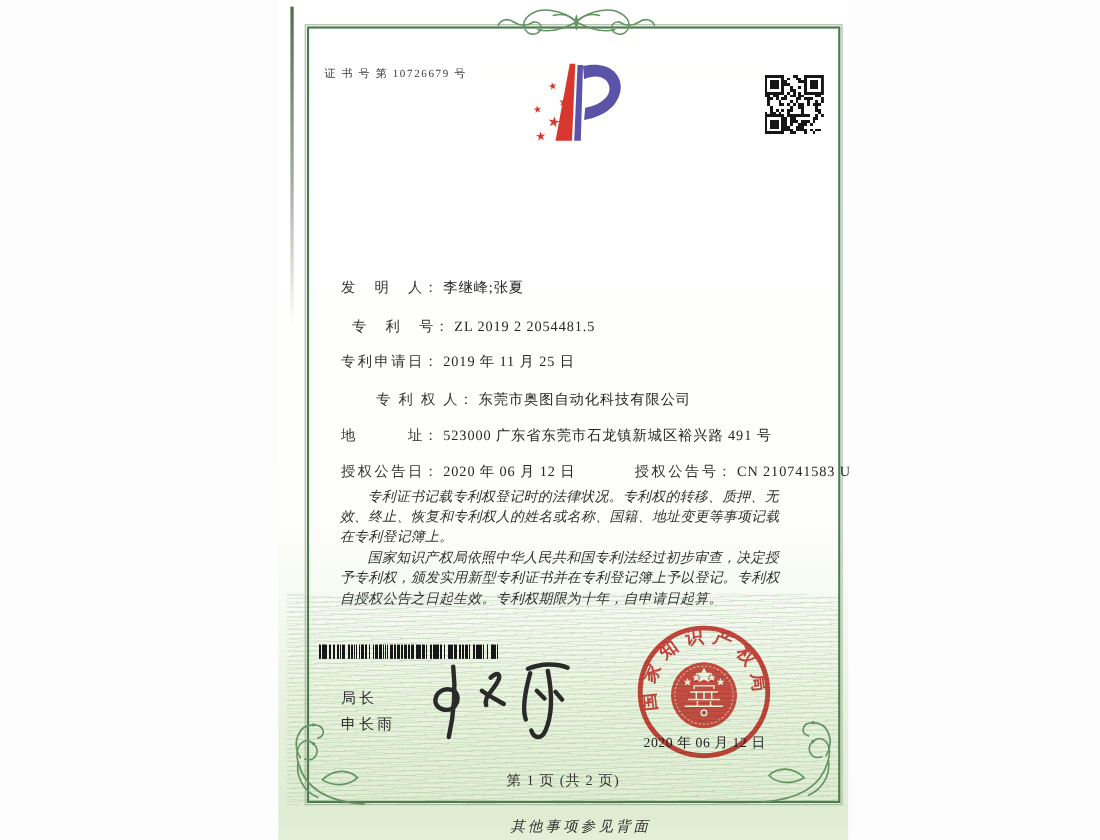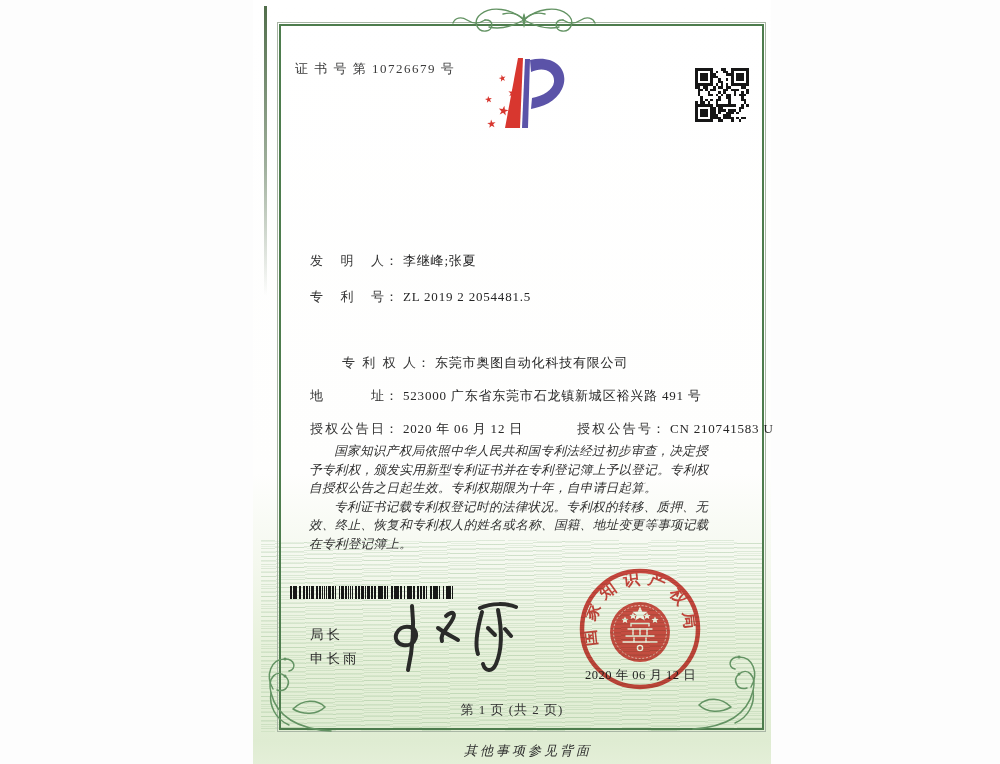--- a/index.html
+++ b/index.html
@@ -8,21 +8,21 @@
   .page{position:absolute;left:253px;top:0;width:518px;height:764px;
         background:linear-gradient(180deg,#ffffff 0%,#fefefd 62%,#f4f8ee 74%,#e7f1db 85%,#dfecd2 97%,#e4efd8 100%);}
   .guilloche{position:absolute;left:8px;right:8px;top:540px;height:192px;pointer-events:none;
         background:
           repeating-linear-gradient(178deg, rgba(118,168,112,.20) 0 1px, rgba(0,0,0,0) 1px 4px),
           repeating-linear-gradient(2deg,  rgba(118,168,112,.13) 0 1px, rgba(0,0,0,0) 1px 5px);}
   .spine{position:absolute;left:11px;top:6px;width:2.5px;height:290px;
         background:linear-gradient(180deg,#516e4b 0%,rgba(81,110,75,.55) 55%,rgba(81,110,75,0) 100%);}
   .frame{position:absolute;left:24px;top:22px;width:487px;height:708px;border:1px solid #a9b6a5;}
   .frame::after{content:"";position:absolute;inset:1px;border:2px solid #4d7c4d;}
-  .cert-no{position:absolute;left:42px;top:60px;font-size:13px;letter-spacing:1.5px;color:#3a3a3a;}
+  .cert-no{position:absolute;left:42px;top:60px;font-size:10px;letter-spacing:1.5px;color:#3a3a3a;}
   .title{position:absolute;left:0;right:0;top:146px;text-align:center;font-size:29px;
          letter-spacing:9px;padding-left:9px;color:#1f1f1f;font-weight:500;}
   .row{position:absolute;left:57px;right:20px;font-size:13px;white-space:nowrap;}
   .lbl{display:inline-block;width:74px;text-align:justify;text-align-last:justify;color:#333;vertical-align:baseline;}
   .colon{margin-left:1px;}
   .val{margin-left:5px;letter-spacing:.8px;color:#262626;}
   .pair2{position:absolute;left:267px;top:0;}
   .paras{position:absolute;left:56px;top:442px;width:404px;}
   .paras p{margin:0;font-size:12.6px;line-height:18.6px;text-indent:2em;font-style:italic;
            letter-spacing:.3px;color:#303030;}
@@ -105,39 +105,42 @@
     </svg>
 
     <svg id="qr" class="qr-svg" width="54" height="54" viewBox="0 0 21 21">
         <path d="M10,0h1v1h-1zM11,0h1v1h-1zM8,1h1v1h-1zM11,1h1v1h-1zM12,1h1v1h-1zM7,2h1v1h-1zM12,2h1v1h-1zM13,2h1v1h-1zM7,3h1v1h-1zM8,3h1v1h-1zM9,4h1v1h-1zM12,4h1v1h-1zM9,5h1v1h-1zM10,5h1v1h-1zM8,6h1v1h-1zM10,6h1v1h-1zM12,6h1v1h-1zM0,7h1v1h-1zM1,7h1v1h-1zM3,7h1v1h-1zM4,7h1v1h-1zM7,7h1v1h-1zM9,7h1v1h-1zM10,7h1v1h-1zM12,7h1v1h-1zM13,7h1v1h-1zM18,7h1v1h-1zM19,7h1v1h-1zM1,8h1v1h-1zM2,8h1v1h-1zM4,8h1v1h-1zM6,8h1v1h-1zM7,8h1v1h-1zM11,8h1v1h-1zM12,8h1v1h-1zM14,8h1v1h-1zM15,8h1v1h-1zM16,8h1v1h-1zM20,8h1v1h-1zM1,9h1v1h-1zM5,9h1v1h-1zM9,9h1v1h-1zM11,9h1v1h-1zM15,9h1v1h-1zM18,9h1v1h-1zM20,9h1v1h-1zM1,10h1v1h-1zM5,10h1v1h-1zM6,10h1v1h-1zM8,10h1v1h-1zM10,10h1v1h-1zM12,10h1v1h-1zM13,10h1v1h-1zM15,10h1v1h-1zM17,10h1v1h-1zM18,10h1v1h-1zM19,10h1v1h-1zM2,11h1v1h-1zM9,11h1v1h-1zM12,11h1v1h-1zM13,11h1v1h-1zM18,11h1v1h-1zM2,12h1v1h-1zM4,12h1v1h-1zM6,12h1v1h-1zM8,12h1v1h-1zM9,12h1v1h-1zM13,12h1v1h-1zM18,12h1v1h-1zM19,12h1v1h-1zM0,13h1v1h-1zM2,13h1v1h-1zM3,13h1v1h-1zM5,13h1v1h-1zM8,13h1v1h-1zM13,13h1v1h-1zM19,13h1v1h-1zM8,14h1v1h-1zM9,14h1v1h-1zM10,14h1v1h-1zM11,14h1v1h-1zM12,14h1v1h-1zM13,14h1v1h-1zM14,14h1v1h-1zM15,14h1v1h-1zM18,14h1v1h-1zM20,14h1v1h-1zM7,15h1v1h-1zM9,15h1v1h-1zM10,15h1v1h-1zM17,15h1v1h-1zM18,15h1v1h-1zM7,16h1v1h-1zM9,16h1v1h-1zM10,16h1v1h-1zM11,16h1v1h-1zM13,16h1v1h-1zM14,16h1v1h-1zM15,16h1v1h-1zM17,16h1v1h-1zM7,17h1v1h-1zM9,17h1v1h-1zM12,17h1v1h-1zM13,17h1v1h-1zM14,17h1v1h-1zM16,17h1v1h-1zM7,18h1v1h-1zM8,18h1v1h-1zM11,18h1v1h-1zM12,18h1v1h-1zM13,18h1v1h-1zM7,19h1v1h-1zM8,19h1v1h-1zM9,19h1v1h-1zM11,19h1v1h-1zM12,19h1v1h-1zM13,19h1v1h-1zM14,19h1v1h-1zM16,19h1v1h-1zM18,19h1v1h-1zM19,19h1v1h-1zM9,20h1v1h-1zM10,20h1v1h-1zM14,20h1v1h-1zM17,20h1v1h-1zM0,0h7v7h-7z M1,1h5v5h-5z M2,2h3v3h-3zM14,0h7v7h-7z M15,1h5v5h-5z M16,2h3v3h-3zM0,14h7v7h-7z M1,15h5v5h-5z M2,16h3v3h-3z" fill="#161616" fill-rule="evenodd"></path>
       </svg>
 
 
     <div class="row" style="top:252px;">
       <span class="lbl">发明人</span><span class="colon">：</span><span class="val">李继峰;张夏</span>
     </div>
-    <div class="row" style="top:288px;">
+    <div class="row" style="top:288px;margin-left:10px;">
       <span class="lbl">专利号</span><span class="colon">：</span><span class="val">ZL 2019 2 2054481.5</span>
+    </div>
+    <div class="row" style="top:320px;">
+      <span class="lbl">专利申请日</span><span class="colon">：</span><span class="val">2019 年 11 月 25 日</span>
     </div>
     <div class="row" style="top:354px;margin-left:32px;">
       <span class="lbl">专利权人</span><span class="colon">：</span><span class="val">东莞市奥图自动化科技有限公司</span>
     </div>
     <div class="row" style="top:387px;">
       <span class="lbl">地址</span><span class="colon">：</span><span class="val">523000 广东省东莞市石龙镇新城区裕兴路 491 号</span>
     </div>
     <div class="row" style="top:420px;">
       <span class="lbl">授权公告日</span><span class="colon">：</span><span class="val">2020 年 06 月 12 日</span>
       <span class="pair2">
         <span class="lbl">授权公告号</span><span class="colon">：</span><span class="val">CN 210741583 U</span>
       </span>
     </div>
 
     <div class="paras">
+      <p>专利证书记载专利权登记时的法律状况。专利权的转移、质押、无效、终止、恢复和专利权人的姓名或名称、国籍、地址变更等事项记载在专利登记簿上。</p>
       <p>国家知识产权局依照中华人民共和国专利法经过初步审查，决定授予专利权，颁发实用新型专利证书并在专利登记簿上予以登记。专利权自授权公告之日起生效。专利权期限为十年，自申请日起算。</p>
-      <p>专利证书记载专利权登记时的法律状况。专利权的转移、质押、无效、终止、恢复和专利权人的姓名或名称、国籍、地址变更等事项记载在专利登记簿上。</p>
     </div>
 
     <div class="barcode"></div>
 
     <div class="signer" style="top:626px;">局长</div>
     <div class="signer" style="top:650px;">申长雨</div>
 
     <svg class="sig-svg" width="150" height="82" viewBox="0 0 150 82">
       <g stroke="#1b1b1b" stroke-width="4" fill="none" stroke-linecap="round" stroke-linejoin="round" opacity=".92">
         <path d="M22,31 C8,28 2,46 15,49 C28,52 33,34 22,31"></path>

